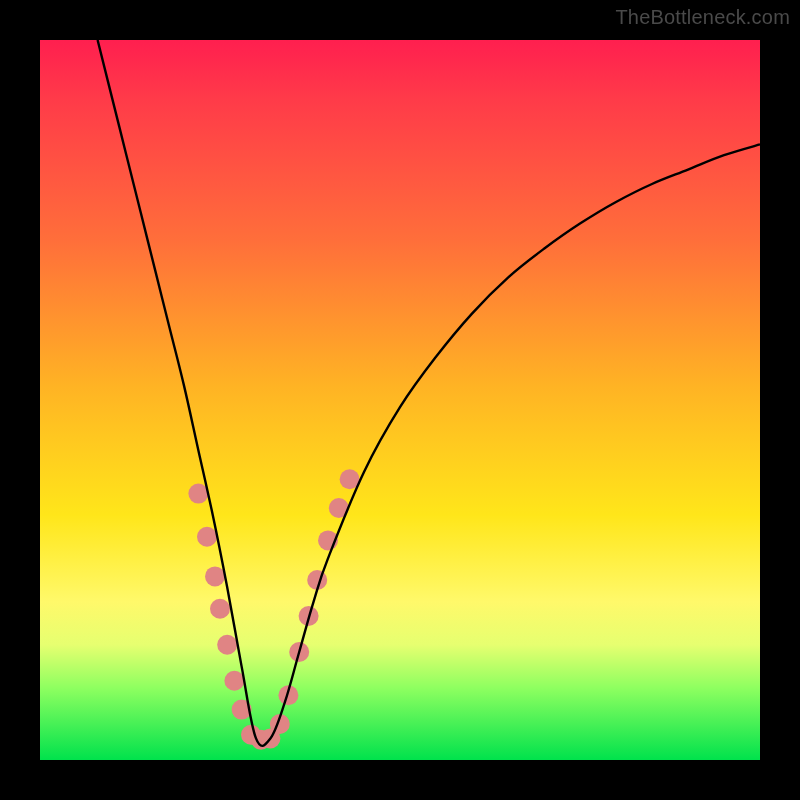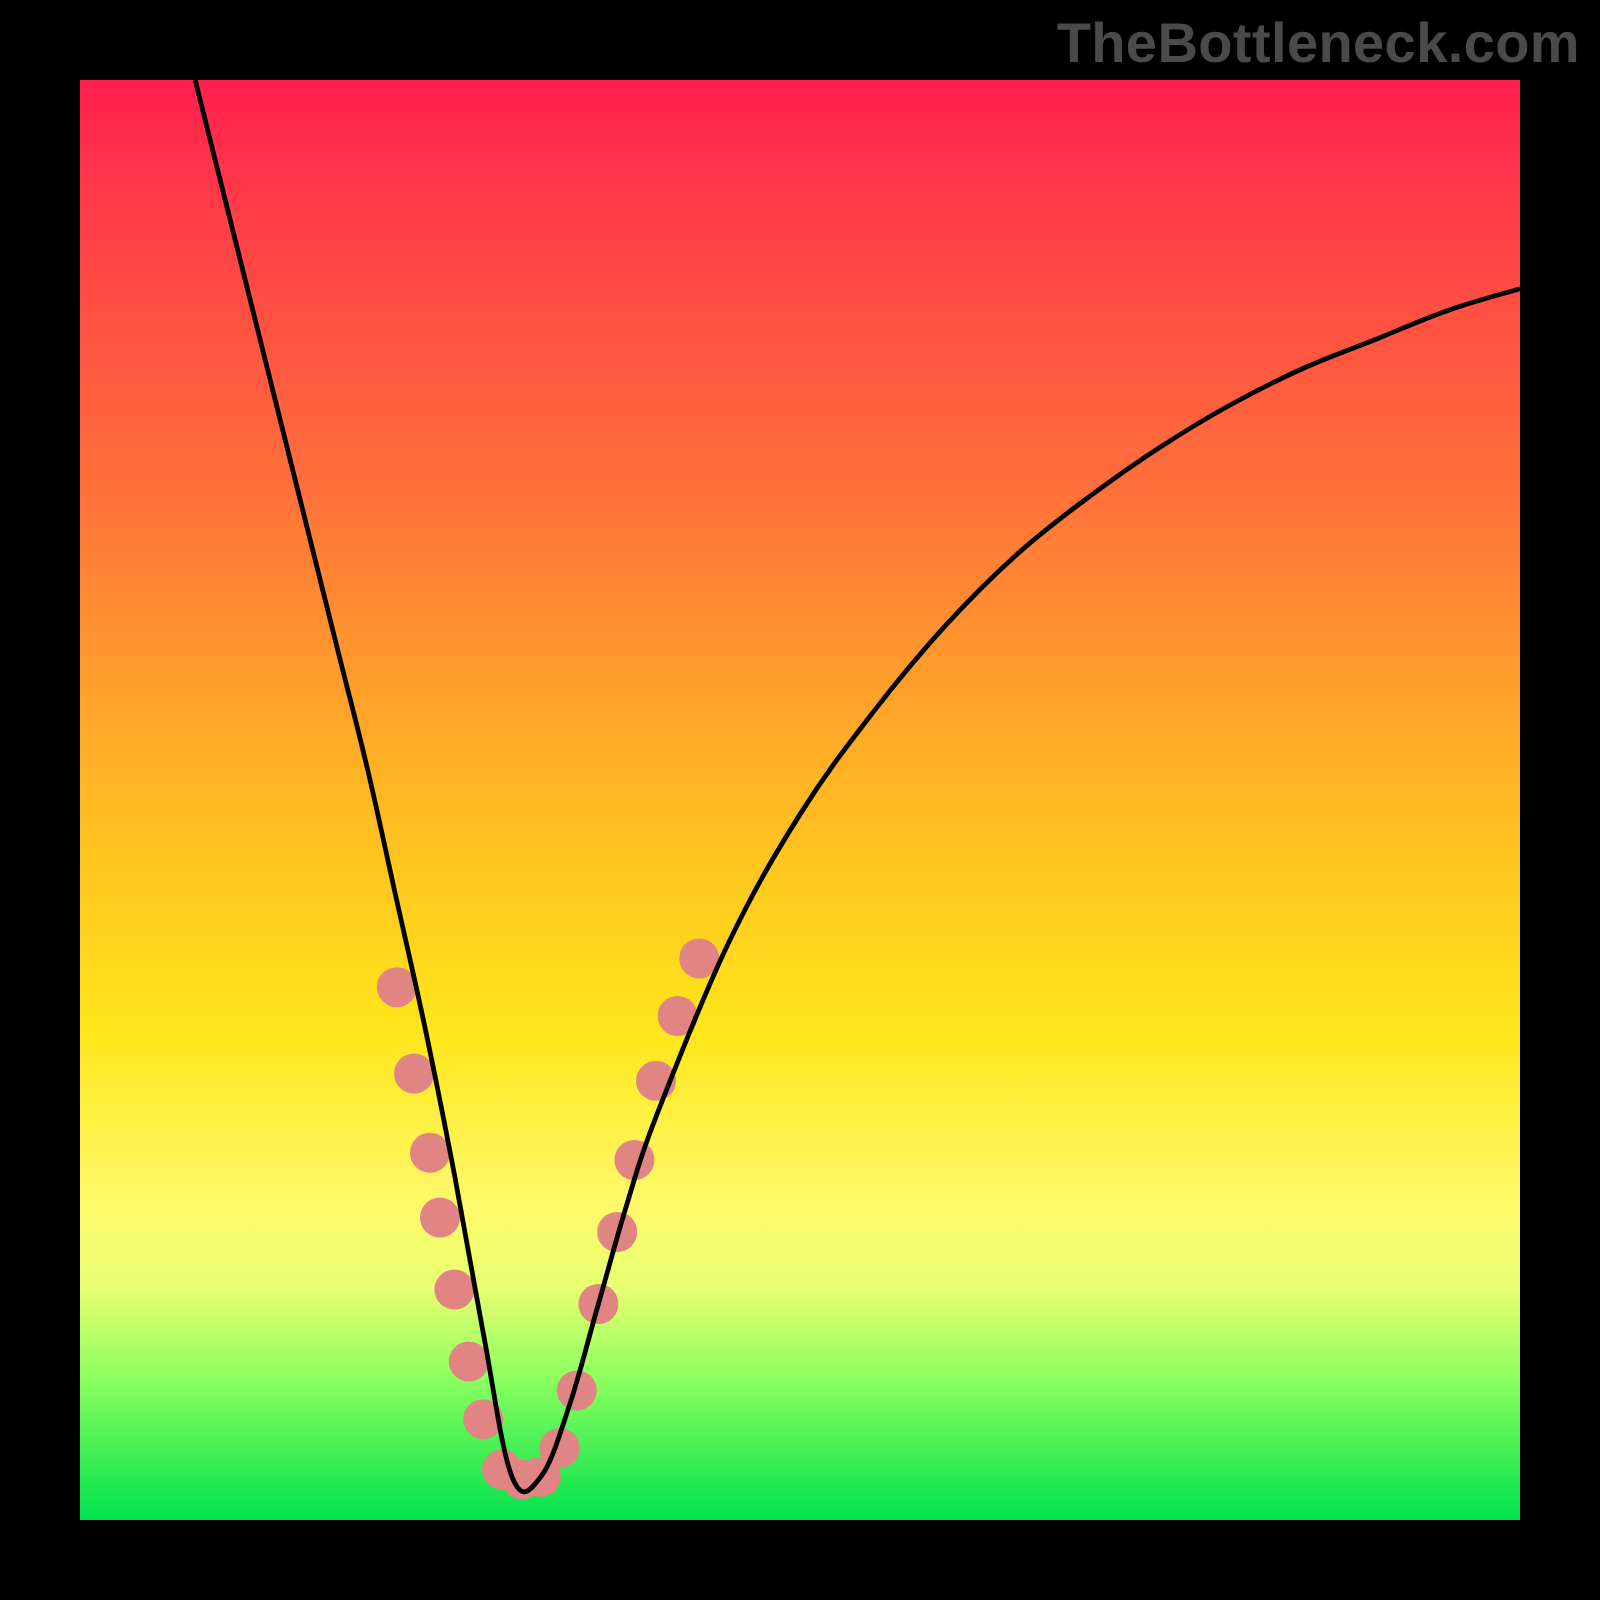--- a/index.html
+++ b/index.html
@@ -36,23 +36,23 @@
       #e6ff70 84%,
       #8eff60 90%,
       #00e24c 100%
     );
   }
   .watermark {
     position: absolute;
     top: 6px;
     right: 10px;
     color: #4a4a4a;
-    font-size: 28px;
+    font-size: 20px;
     letter-spacing: 0.2px;
-    font-weight: 700;
+    font-weight: 400;
     user-select: none;
   }
   svg.curve {
     position: absolute;
     left: 0; top: 0;
     width: 720px;
     height: 720px;
     overflow: visible;
   }
 </style>

